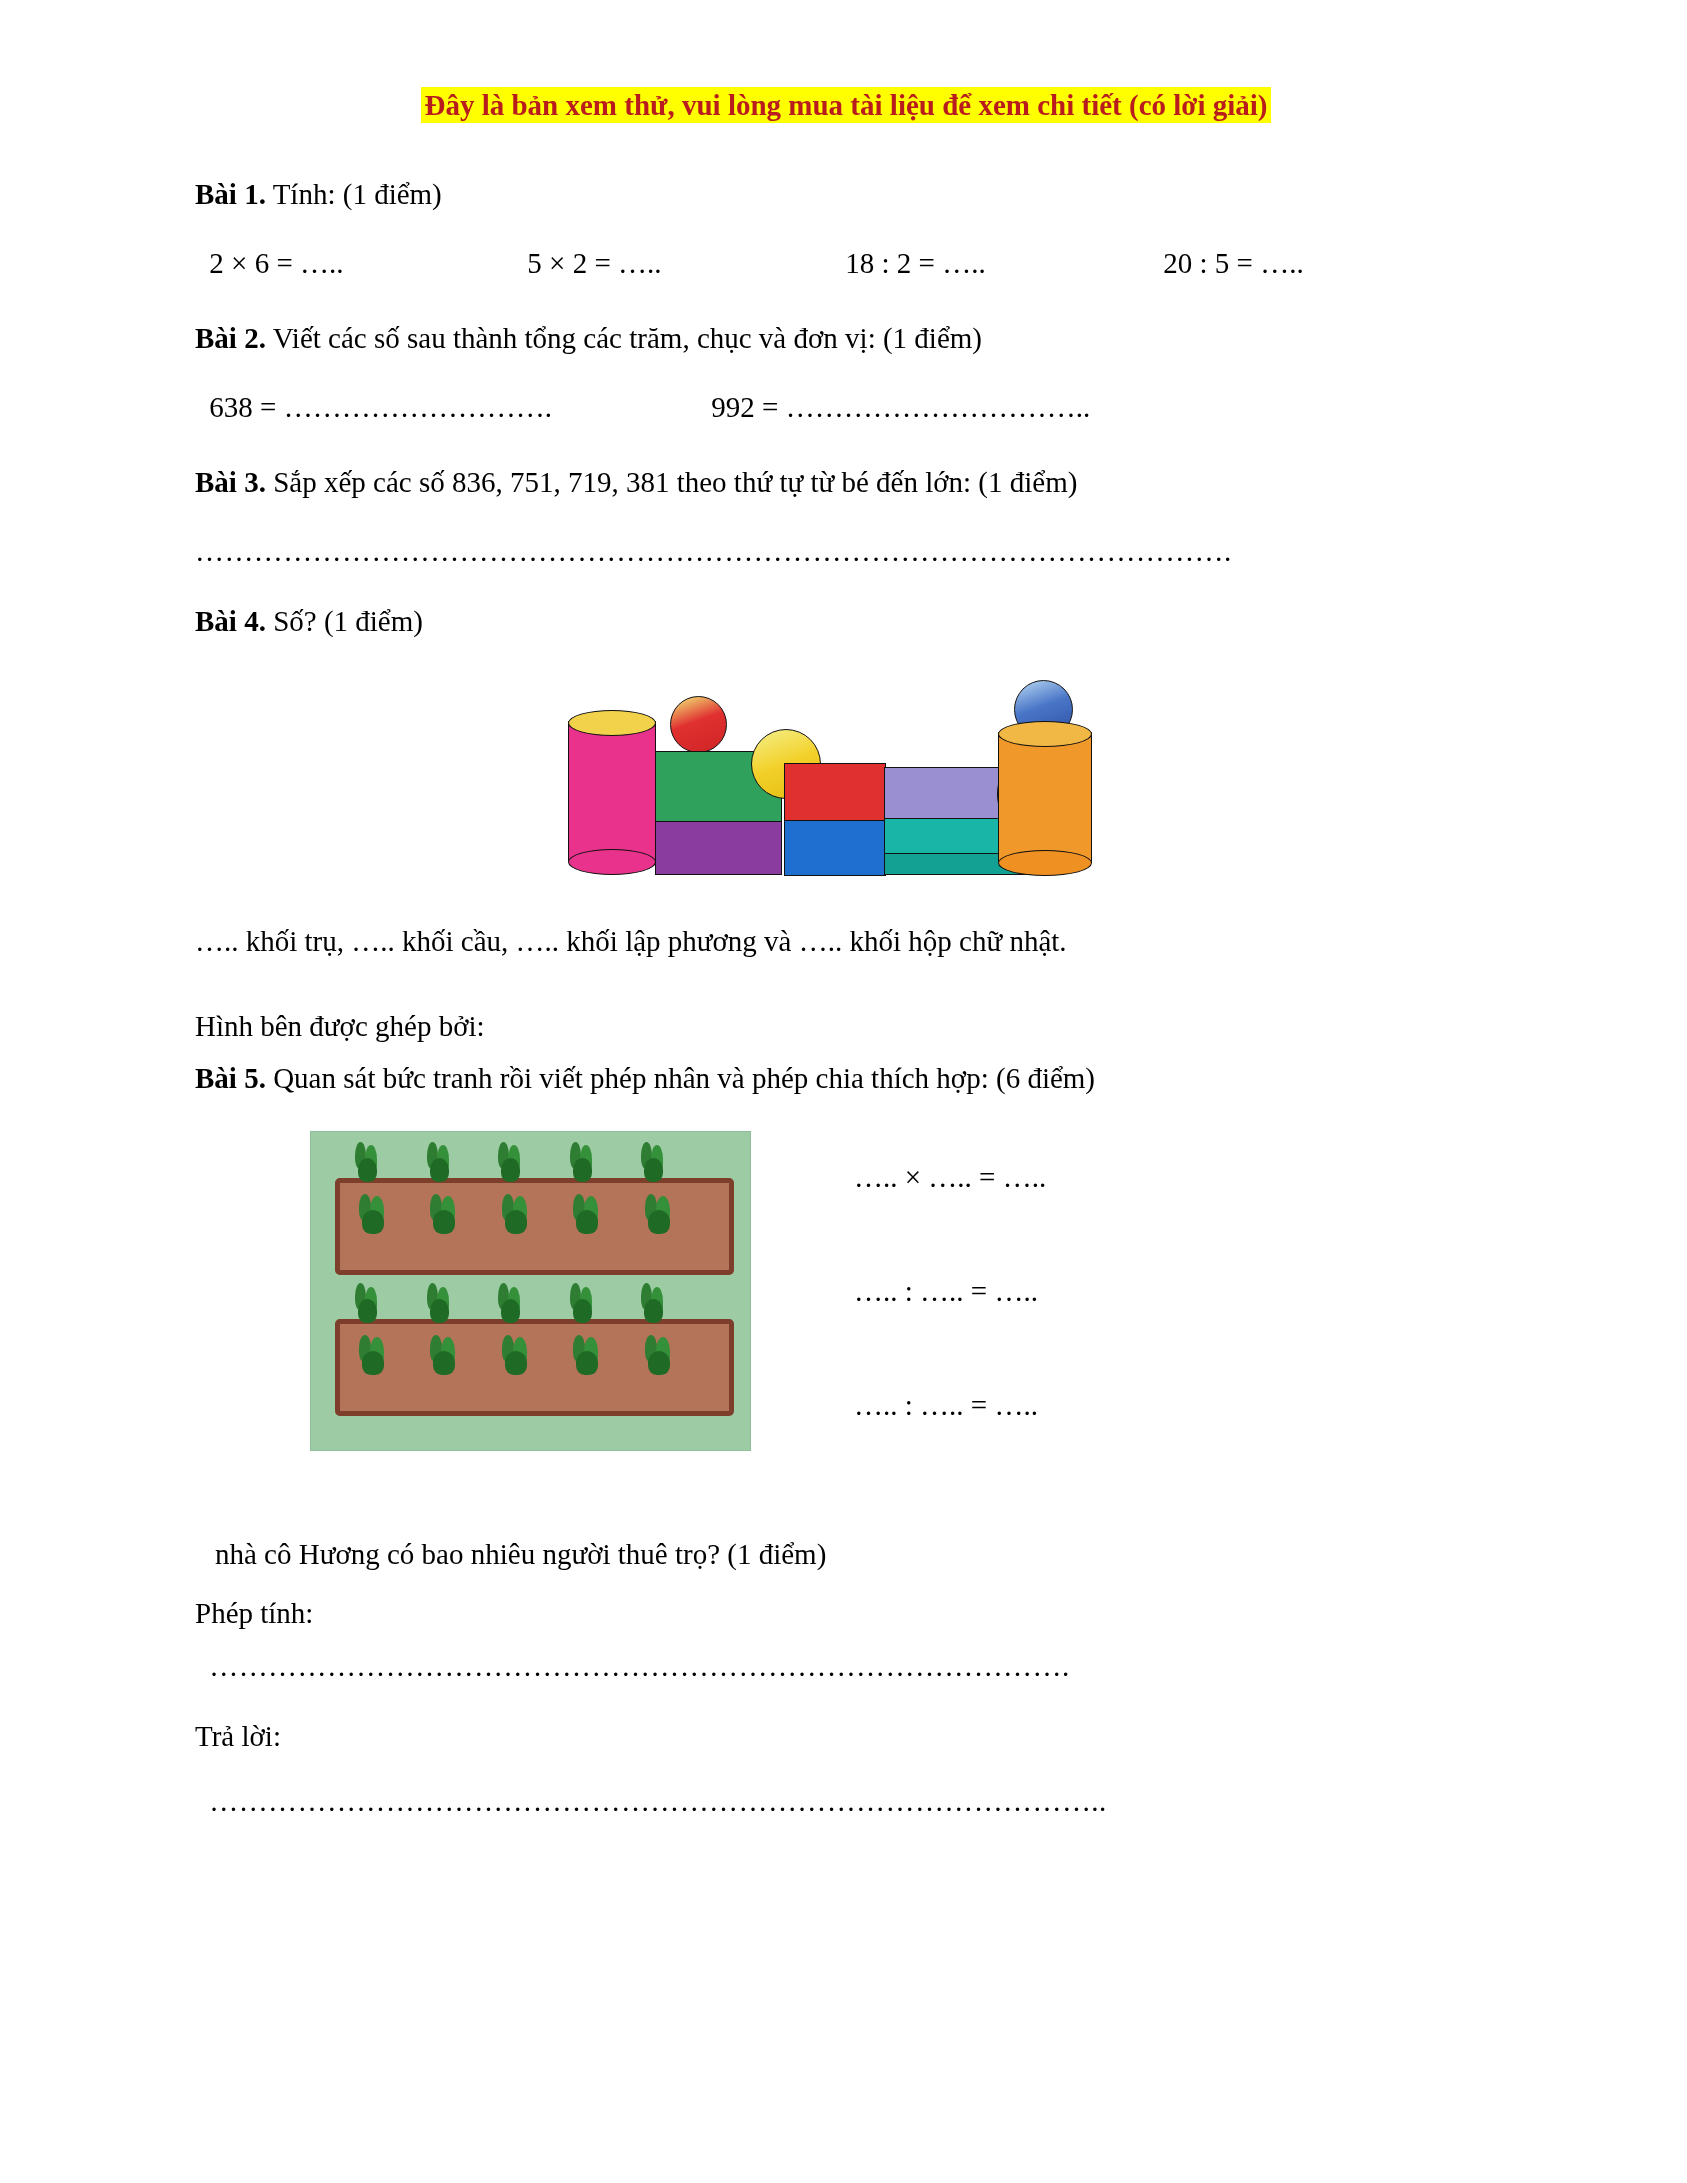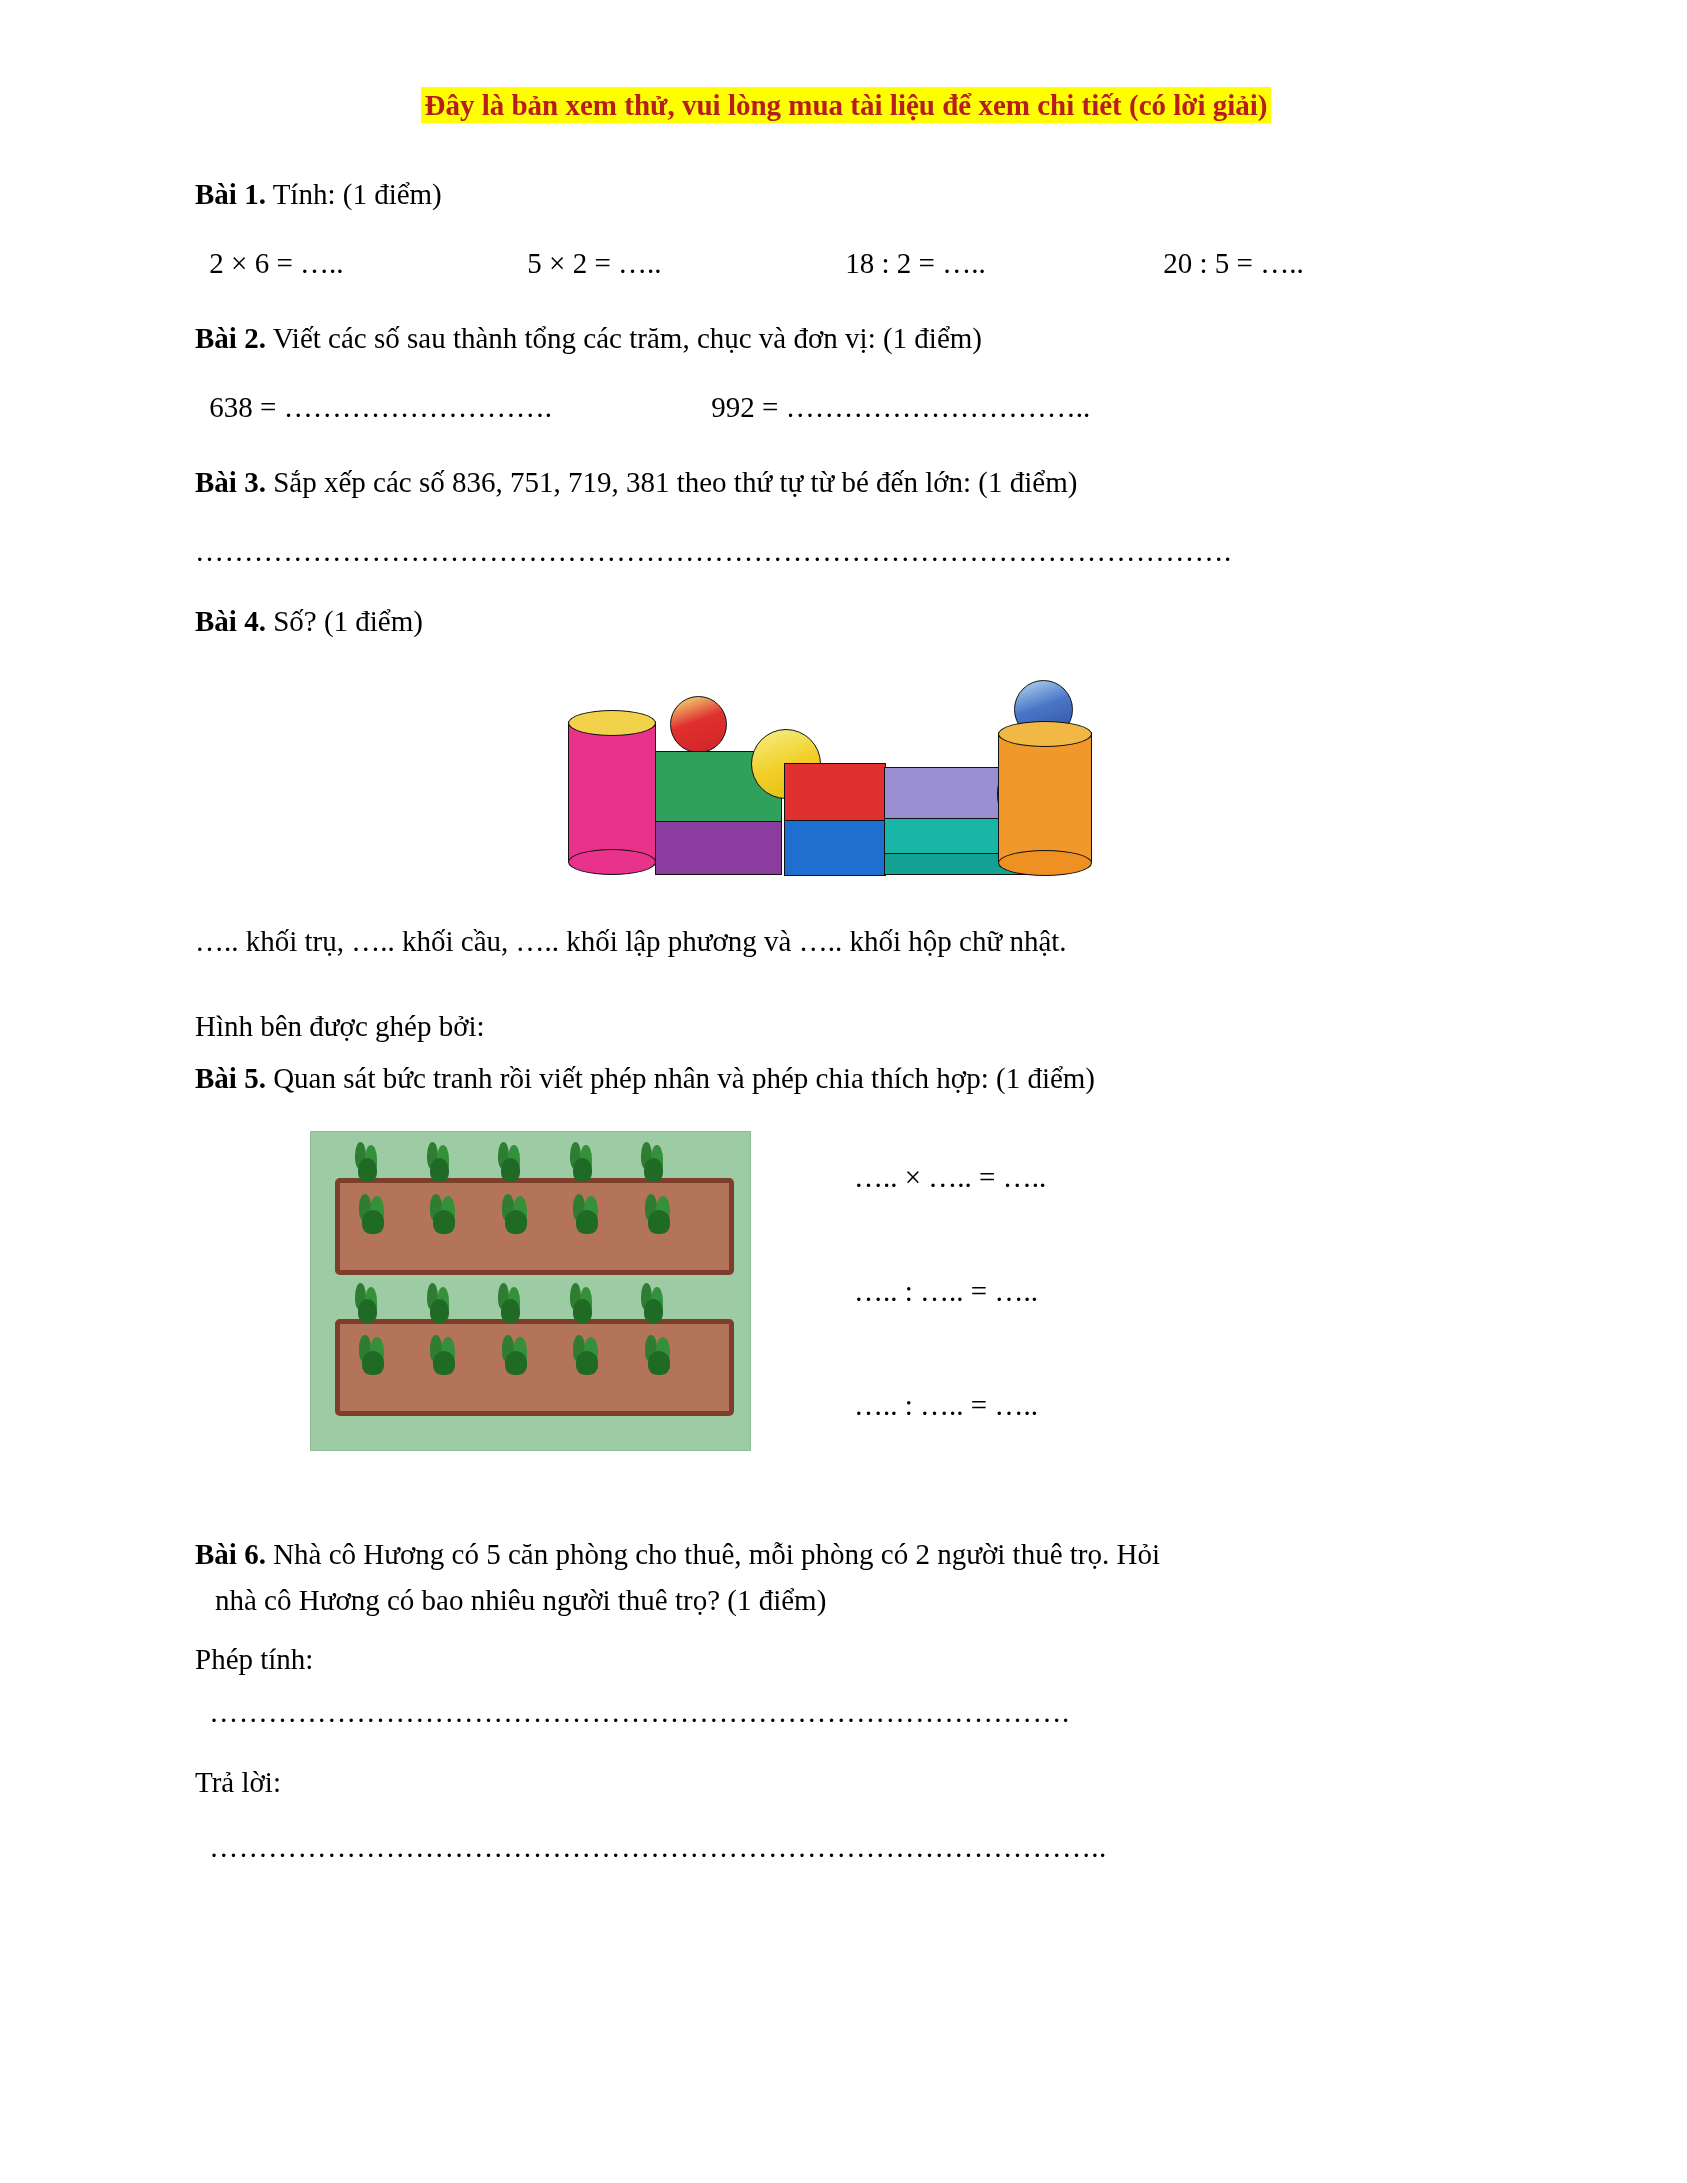--- a/index.html
+++ b/index.html
@@ -210,21 +210,21 @@
         <div class="ellipse" style="left:0; top:0; width:92px; height:24px; background:#f2b845;"></div>
         <div class="ellipse" style="left:0; top:129px; width:92px; height:24px; background:#ef9022;"></div>
       </div>
     </div>
 
     <div class="para" style="margin-bottom:38px;">….. khối trụ, ….. khối cầu, ….. khối lập phương và ….. khối hộp chữ nhật.</div>
     <div class="para">Hình bên được ghép bởi:</div>
 
     <div class="q-line">
       <b>Bài 5.</b>
-      <span>Quan sát bức tranh rồi viết phép nhân và phép chia thích hợp: (1 điểm)</span>
+      <span>Quan sát bức tranh rồi viết phép nhân và phép chia thích hợp: (6 điểm)</span>
     </div>
 
     <div class="b5-wrap">
       <div class="fig-garden">
 
         <div class="bed" style="left:24px; top:46px; width:389px; height:87px;"></div>
 
         <div class="bed" style="left:24px; top:187px; width:389px; height:87px;"></div>
 
         <div class="veg" style="left:41px; top:9.5px;">
@@ -332,24 +332,20 @@
         </div>
       </div>
 
       <div class="b5-right">
         <div>….. × ….. = …..</div>
         <div>….. : ….. = …..</div>
         <div>….. : ….. = …..</div>
       </div>
     </div>
 
-    <div class="q-line" style="margin-bottom:4.8px;">
-      <b>Bài 6.</b>
-      <span>Nhà cô Hương có 5 căn phòng cho thuê, mỗi phòng có 2 người thuê trọ. Hỏi</span>
-    </div>
     <div class="q-line" style="margin-bottom:17.5px;margin-left:20px;">nhà cô Hương có bao nhiêu người thuê trọ? (1 điểm)</div>
     <div class="q-line" style="margin-bottom:16px;">Phép tính:</div>
     <div class="dots-line indent">…………………………………………………………………………….</div>
     <div class="q-line" style="margin-bottom:28px;">Trả lời:</div>
     <div class="dots-line indent">………………………………………………………………………………..</div>
 
   </div>
 
 </div>
 

